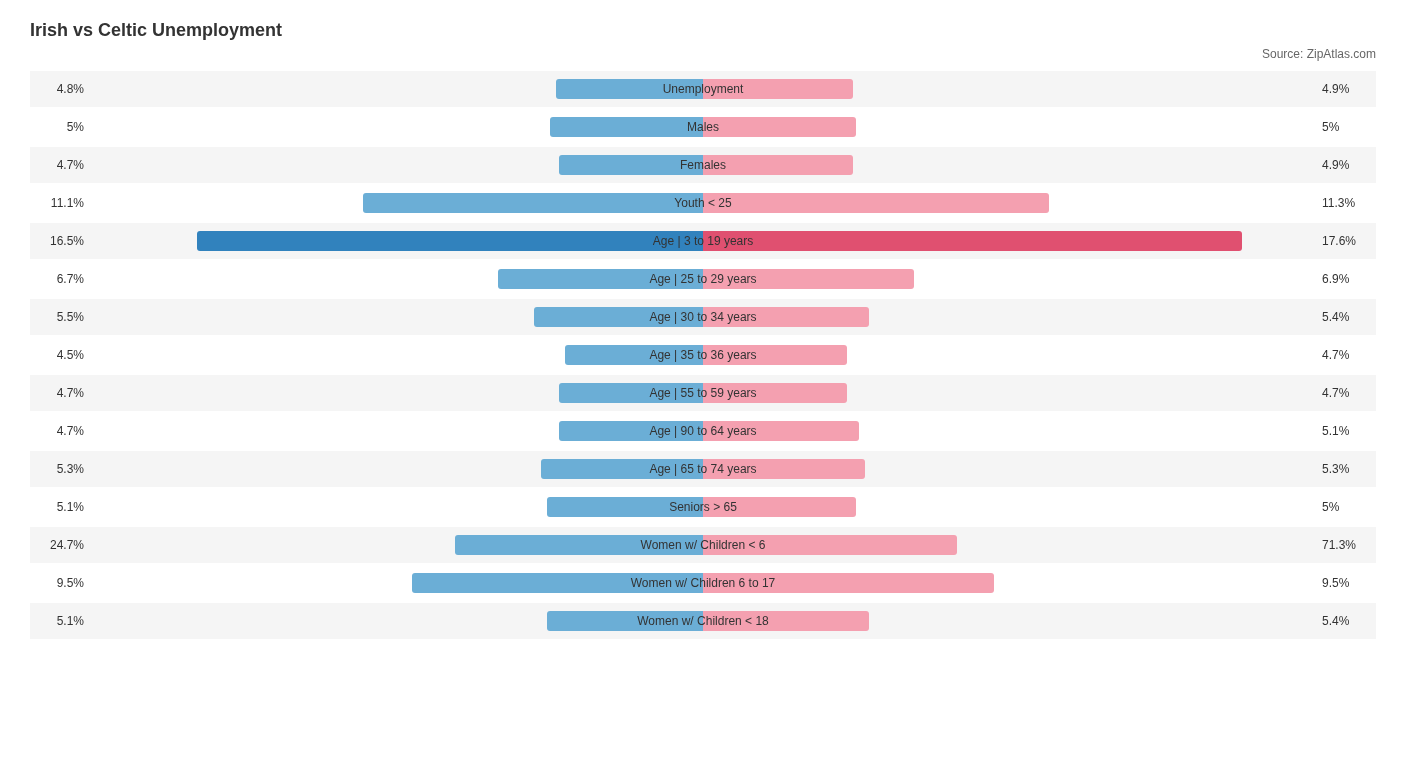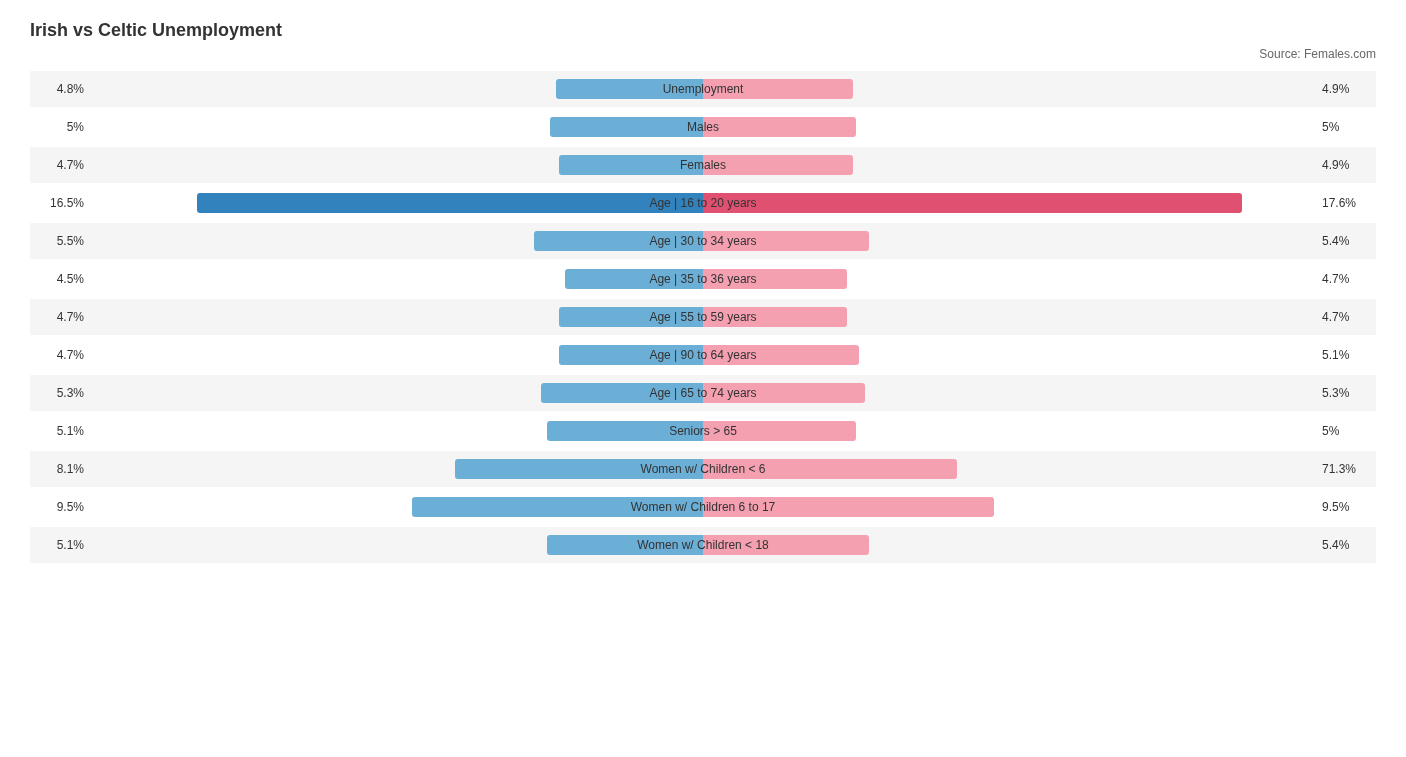--- a/index.html
+++ b/index.html
@@ -103,21 +103,21 @@
       background: #3182bd !important;
     }
     .highlight-pink {
       background: #e05070 !important;
     }
   </style>
 </head>
 <body>
 
 <div class="chart-title">Irish vs Celtic Unemployment</div>
-<div class="source-text">Source: Females.com</div>
+<div class="source-text">Source: ZipAtlas.com</div>
 
 <div class="chart-container" id="chart-container">
     <div class="row">
       <div class="left-value">4.8%</div>
       <div class="bars-area">
         <div class="bar-left-wrap" style="width: 12%;">
           <div class="bar-blue" style="width: 100%;"></div>
         </div>
         <div class="bar-right-wrap" style="width: 12.25%;">
           <div class="bar-pink" style="width: 100%;"></div>
@@ -146,33 +146,59 @@
           <div class="bar-blue" style="width: 100%;"></div>
         </div>
         <div class="bar-right-wrap" style="width: 12.25%;">
           <div class="bar-pink" style="width: 100%;"></div>
         </div>
         <div class="label-center">Females</div>
       </div>
       <div class="right-value">4.9%</div>
     </div>
     <div class="row">
+      <div class="left-value">11.1%</div>
+      <div class="bars-area">
+        <div class="bar-left-wrap" style="width: 27.75%;">
+          <div class="bar-blue" style="width: 100%;"></div>
+        </div>
+        <div class="bar-right-wrap" style="width: 28.25%;">
+          <div class="bar-pink" style="width: 100%;"></div>
+        </div>
+        <div class="label-center">Youth &lt; 25</div>
+      </div>
+      <div class="right-value">11.3%</div>
+    </div>
+    <div class="row">
       <div class="left-value">16.5%</div>
       <div class="bars-area">
         <div class="bar-left-wrap" style="width: 41.25%;">
           <div class="bar-blue highlight-blue" style="width: 100%;"></div>
         </div>
         <div class="bar-right-wrap" style="width: 44%;">
           <div class="bar-pink highlight-pink" style="width: 100%;"></div>
         </div>
-        <div class="label-center">Age | 16 to 20 years</div>
+        <div class="label-center">Age | 3 to 19 years</div>
       </div>
       <div class="right-value">17.6%</div>
     </div>
     <div class="row">
+      <div class="left-value">6.7%</div>
+      <div class="bars-area">
+        <div class="bar-left-wrap" style="width: 16.75%;">
+          <div class="bar-blue" style="width: 100%;"></div>
+        </div>
+        <div class="bar-right-wrap" style="width: 17.25%;">
+          <div class="bar-pink" style="width: 100%;"></div>
+        </div>
+        <div class="label-center">Age | 25 to 29 years</div>
+      </div>
+      <div class="right-value">6.9%</div>
+    </div>
+    <div class="row">
       <div class="left-value">5.5%</div>
       <div class="bars-area">
         <div class="bar-left-wrap" style="width: 13.75%;">
           <div class="bar-blue" style="width: 100%;"></div>
         </div>
         <div class="bar-right-wrap" style="width: 13.5%;">
           <div class="bar-pink" style="width: 100%;"></div>
         </div>
         <div class="label-center">Age | 30 to 34 years</div>
       </div>
@@ -237,21 +263,21 @@
           <div class="bar-blue" style="width: 100%;"></div>
         </div>
         <div class="bar-right-wrap" style="width: 12.5%;">
           <div class="bar-pink" style="width: 100%;"></div>
         </div>
         <div class="label-center">Seniors &gt; 65</div>
       </div>
       <div class="right-value">5%</div>
     </div>
     <div class="row">
-      <div class="left-value">8.1%</div>
+      <div class="left-value">24.7%</div>
       <div class="bars-area">
         <div class="bar-left-wrap" style="width: 20.25%;">
           <div class="bar-blue" style="width: 100%;"></div>
         </div>
         <div class="bar-right-wrap" style="width: 20.75%;">
           <div class="bar-pink" style="width: 100%;"></div>
         </div>
         <div class="label-center">Women w/ Children &lt; 6</div>
       </div>
       <div class="right-value">71.3%</div>

